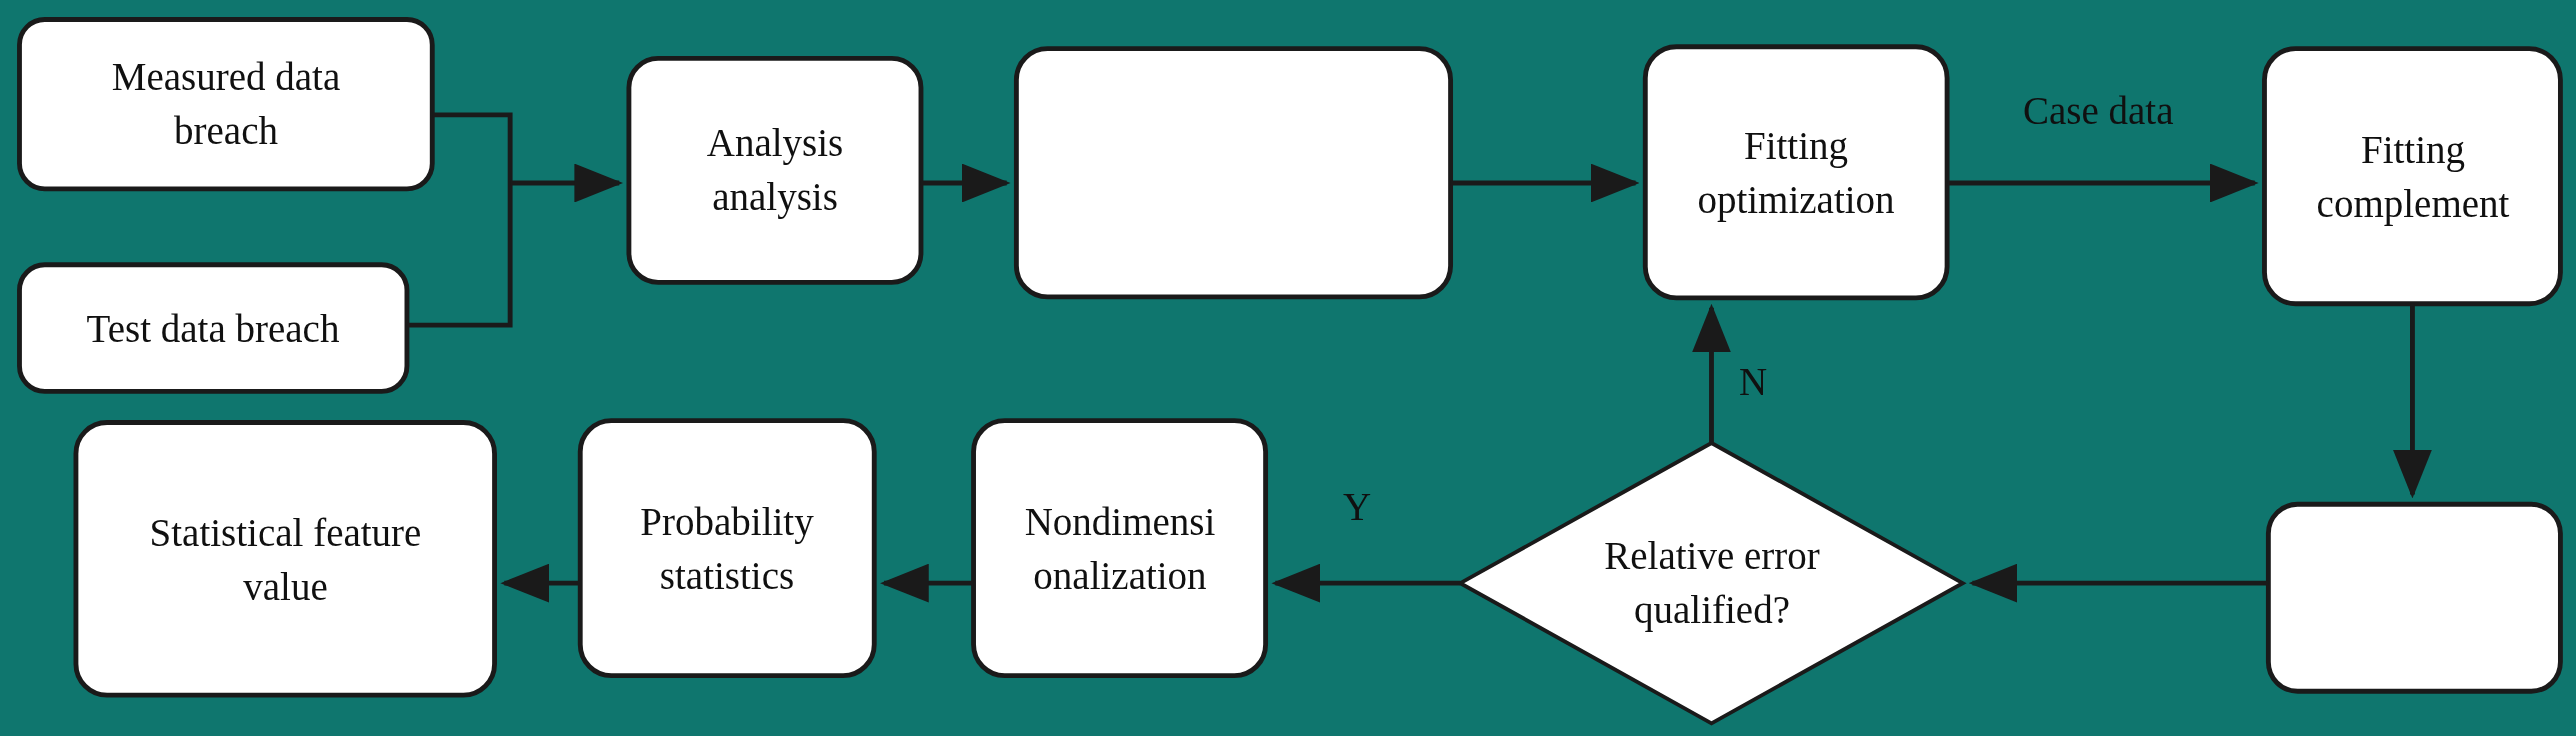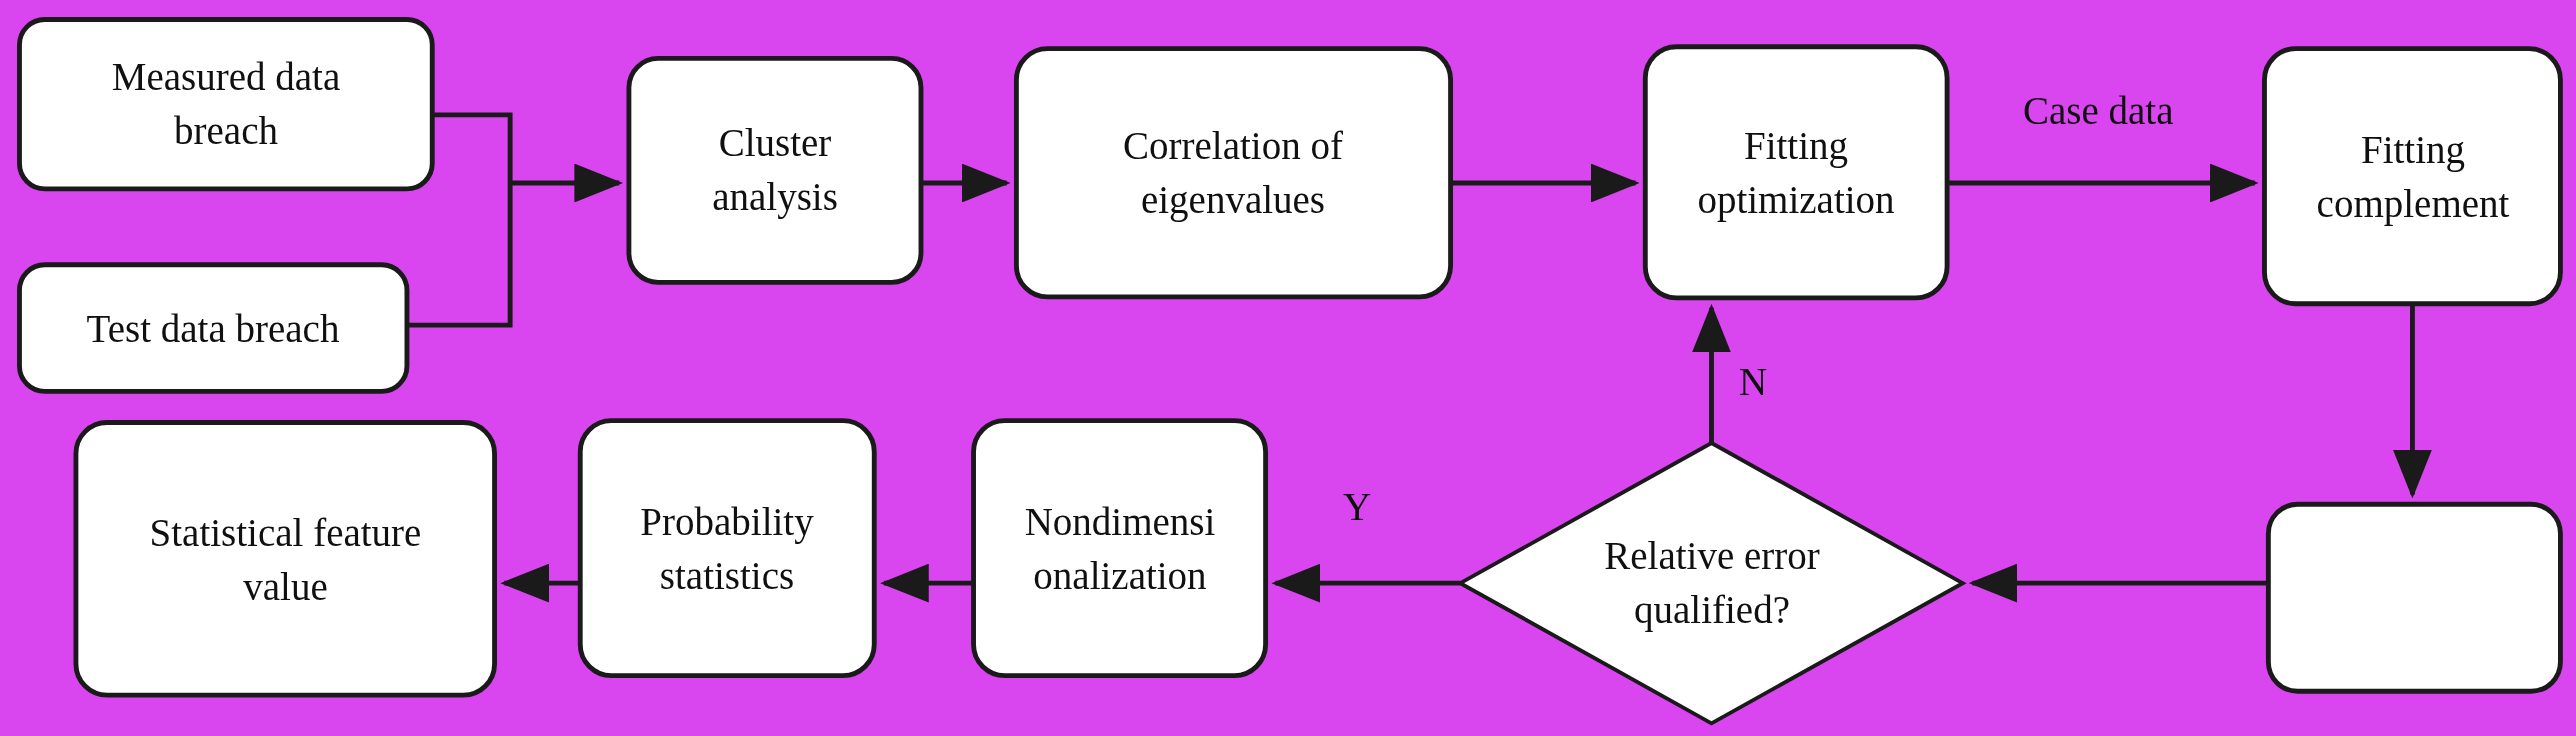--- a/index.html
+++ b/index.html
@@ -4,21 +4,21 @@
 <style>
   html, body {
     margin: 0;
     padding: 0;
     background: #ffffff;
   }
   #stage {
     position: relative;
     width: 2576px;
     height: 736px;
-    background: #d946ef;
+    background: #0f766e;
     overflow: hidden;
     font-family: "Liberation Serif", "DejaVu Serif", serif;
   }
   #flow-svg {
     position: absolute;
     left: 0;
     top: 0;
     width: 2576px;
     height: 736px;
   }
@@ -94,25 +94,23 @@
 
       <path d="M596,599 L518,599" marker-end="url(#arrowhead)"></path>
     </g>
   </svg>
 
   <div class="node-text" style="left:19.5px; top:19.5px; width:413px; height:169px;">Measured data
 breach</div>
 
   <div class="node-text" style="left:19.5px; top:265px; width:387px; height:127px;text-align:center;">Test data breach</div>
 
-  <div class="node-text" style="left:629px; top:58px; width:292px; height:224px;">Cluster
+  <div class="node-text" style="left:629px; top:58px; width:292px; height:224px;">Analysis
 analysis</div>
 
-  <div class="node-text" style="left:1016px; top:49px; width:434px; height:248px;">Correlation of
-eigenvalues</div>
 
   <div class="node-text" style="left:1645px; top:47px; width:302px; height:251px;">Fitting
 optimization</div>
 
   <div class="node-text" style="left:2257px; top:49px; width:312px; height:255px;">Fitting
 complement</div>
 
 
   <div class="node-text" style="left:1488px; top:464px; width:448px; height:238px;">Relative error
 qualified?</div>

